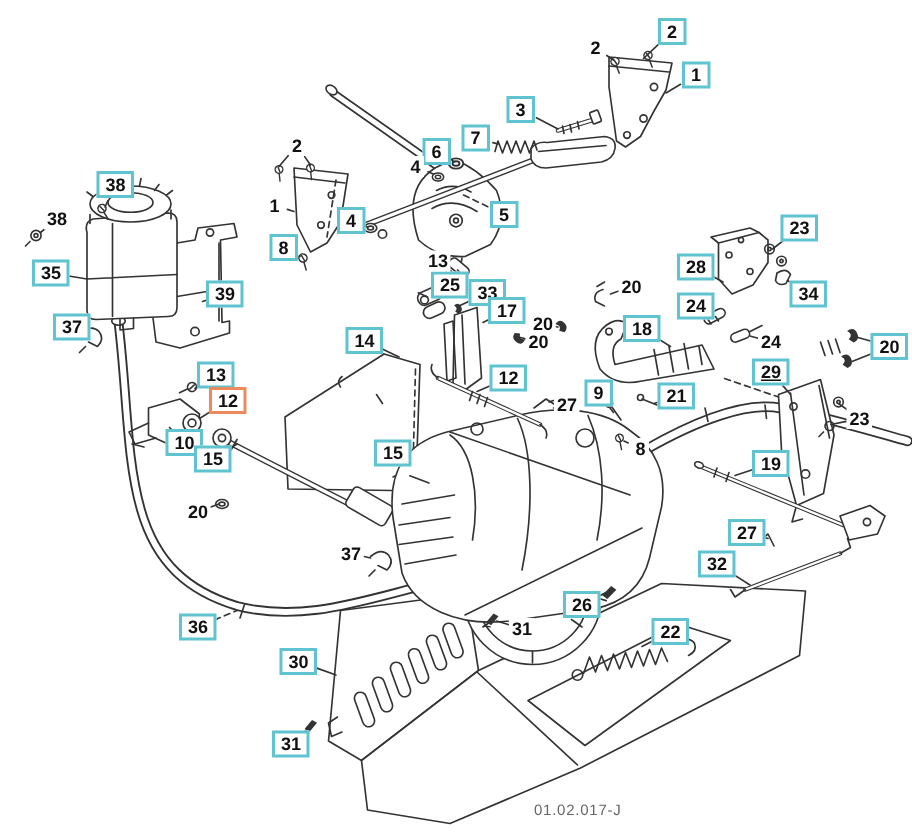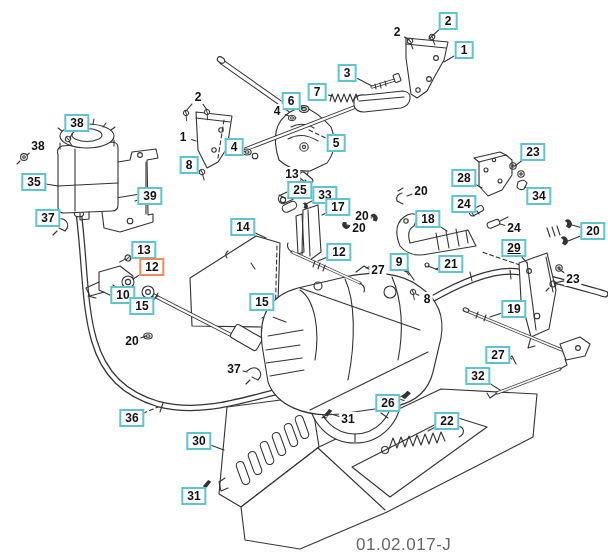--- a/index.html
+++ b/index.html
@@ -16,21 +16,21 @@
   svg .thinO{stroke-width:3;} svg .thinI{stroke:#fff;stroke-width:1.6;}
   svg .hanO{stroke-width:5.5;} svg .hanI{stroke:#fff;stroke-width:3.4;}
   svg .blk{fill:#333;stroke:none;}
   .callout-layer{position:absolute;left:0;top:0;width:100%;height:100%;}
   .callout{position:absolute;transform:translate(-50%,-50%);
            font-weight:700;font-size:12px;line-height:1;color:#111;
            background:#fff;padding:1px 2px;white-space:nowrap;}
   .callout.boxed{border:2px solid var(--callout-border,#5fc4cf);padding:1px 4px;}
   .callout.highlight{border-color:var(--highlight-border,#ed8a5c);text-align:center;}
   .footer-code{position:absolute;left:356px;top:535px;width:110px;
-               font-size:17px;color:#666;letter-spacing:.5px;}
+               font-size:10px;color:#666;letter-spacing:.5px;}
 </style>
 </head>
 <body>
 
 <div class="stage" style="--callout-border: #5fc4cf; --highlight-border: #ed8a5c;">
 
   <svg width="608" height="556" viewBox="0 0 608 556">
     <defs>
       <g id="scr">
           <circle r="3" class="wfill"></circle>

